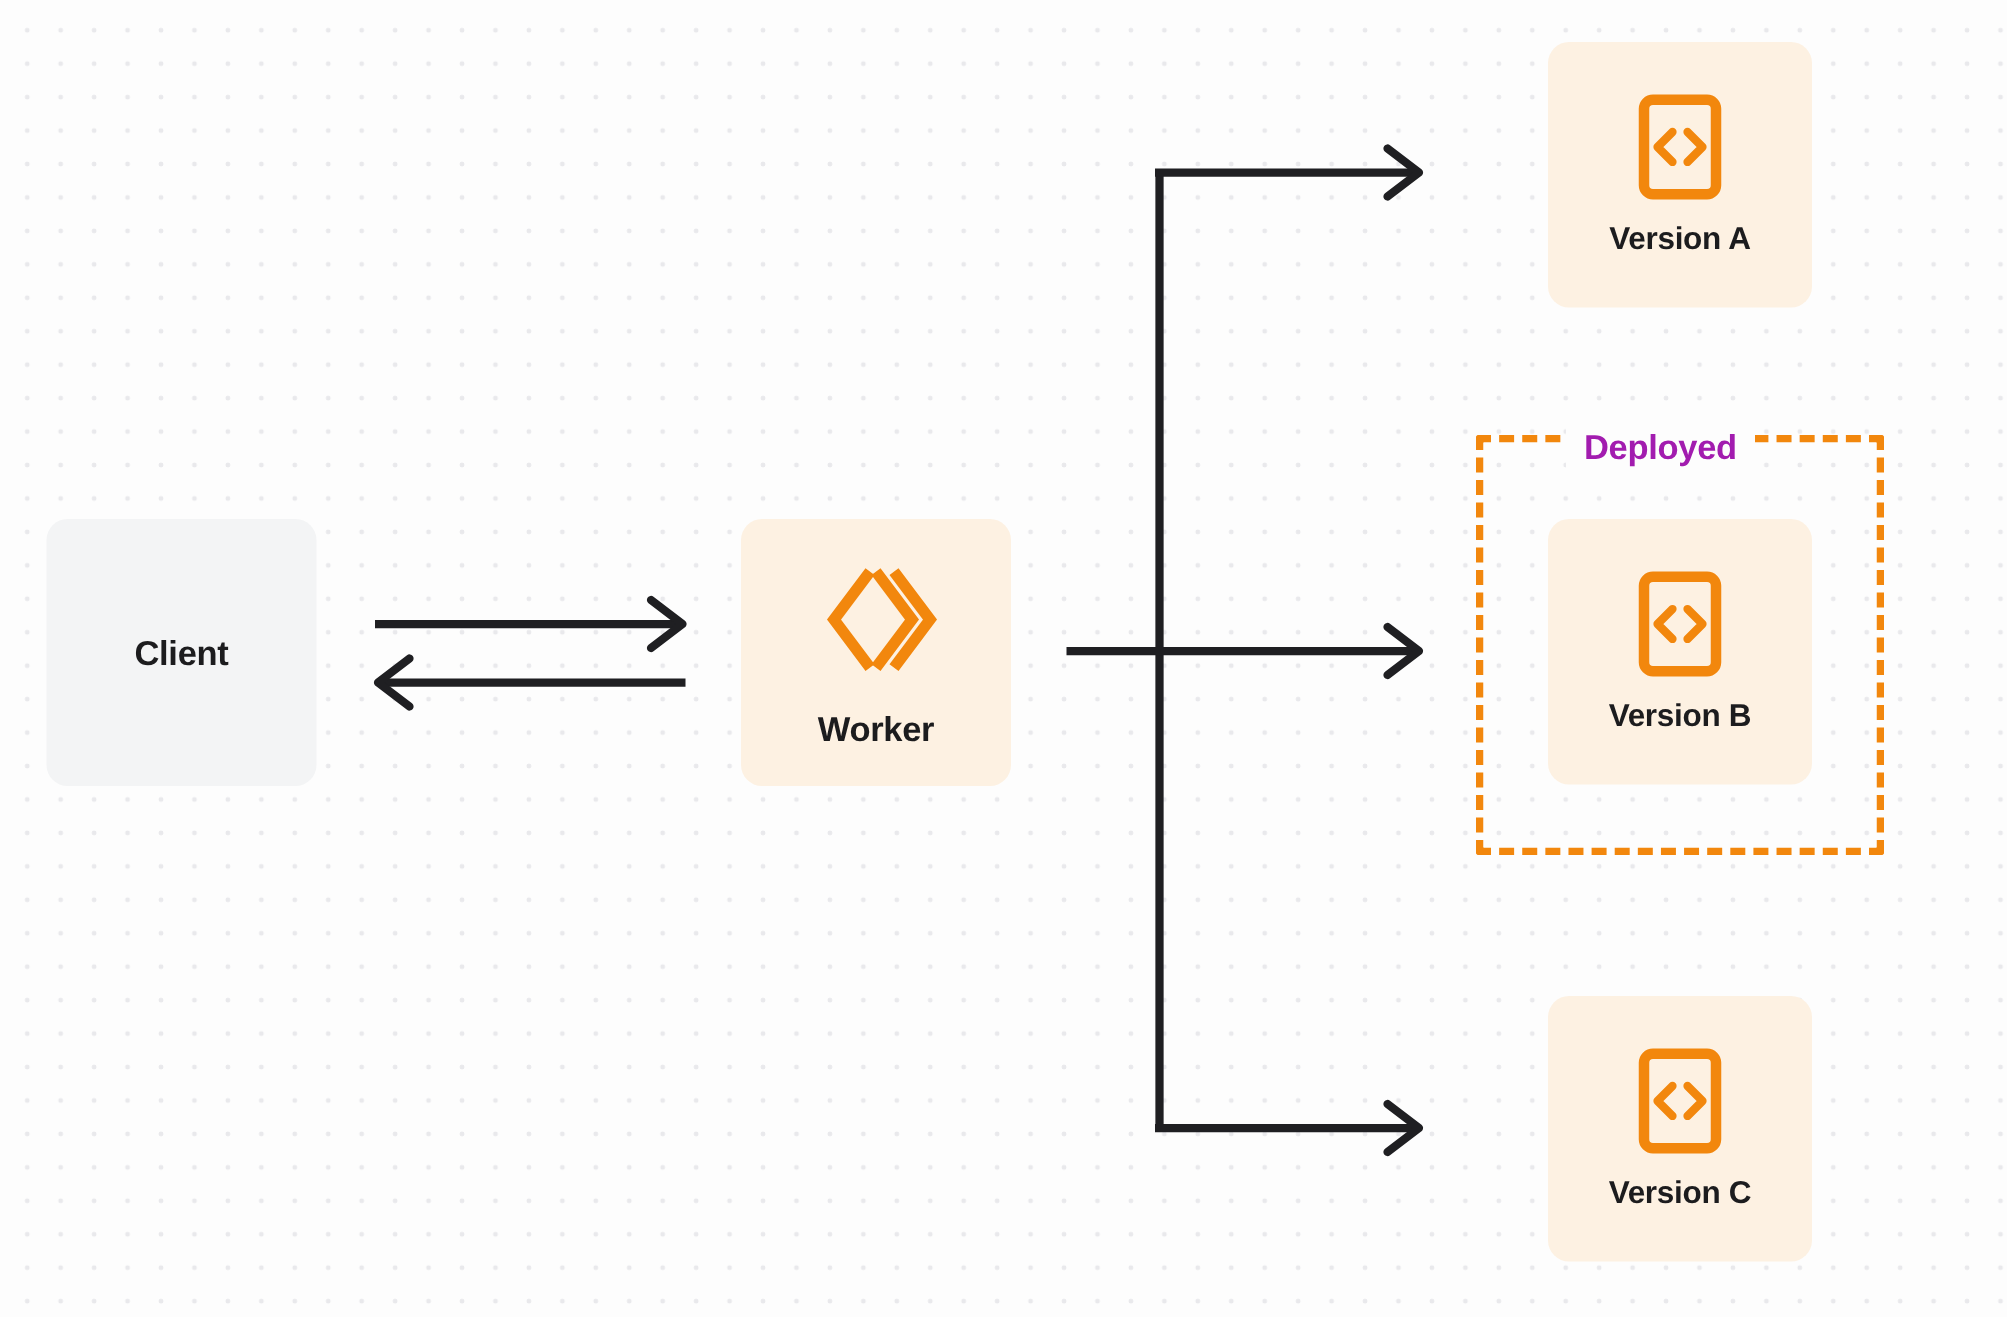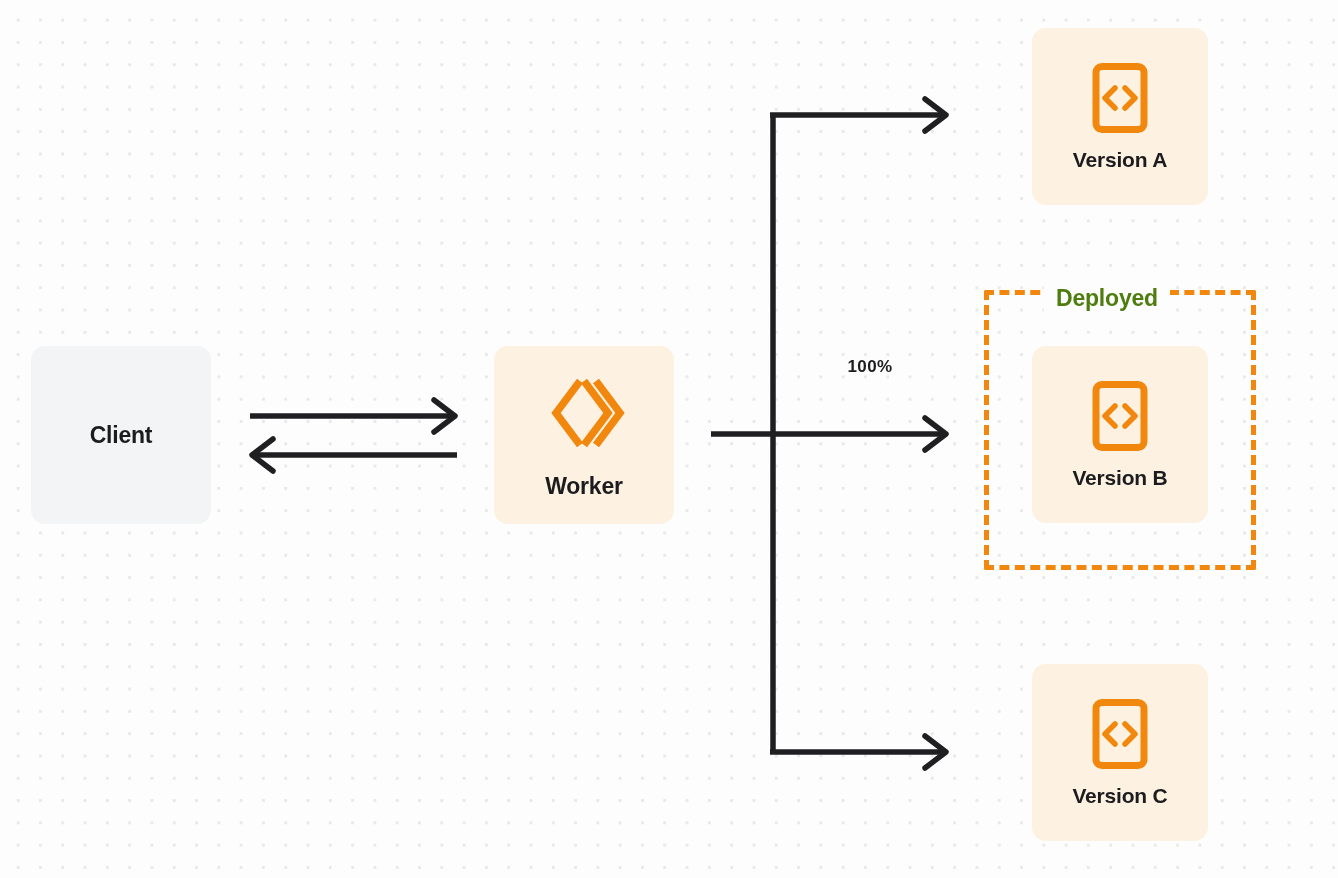--- a/index.html
+++ b/index.html
@@ -82,21 +82,21 @@
     box-sizing: border-box;
     border: 5px dashed #f2870d;
     border-radius: 2px;
   }
   .deployed-label {
     position: absolute;
     left: 1044px;
     top: 284px;
     background: #fdfdfd;
     padding: 0 12px;
-    color: #4d7c0f;
+    color: #a21caf;
     font-size: 23px;
     font-weight: bold;
     letter-spacing: -0.2px;
     white-space: nowrap;
     line-height: 28px;
   }
 
   
   .traffic-label {
     position: absolute;
@@ -171,21 +171,20 @@
           <polyline points="38,10 14,42 38,74"></polyline>
           <polyline points="42,10 66,42 42,74"></polyline>
           <polyline points="54,10 78,42 54,74"></polyline>
         </g>
       </svg>
     </span>
     <span class="node-label">Worker</span>
   </div>
 
   <div class="traffic-label">
-    <div>100%</div>
   </div>
 
   <div class="deployed-box"></div>
   <div class="deployed-label">Deployed</div>
 
   <div class="node version ver-b">
     <span class="icon-wrap">
       <svg width="58" height="72" viewBox="0 0 58 72" xmlns="http://www.w3.org/2000/svg">
         <rect x="5" y="4.5" width="48" height="63" rx="6" ry="6" fill="none" stroke="#f2870d" stroke-width="7"></rect>
         <polyline points="24,26 14,36 24,46" fill="none" stroke="#f2870d" stroke-width="5.5" stroke-linecap="round" stroke-linejoin="round"></polyline>

